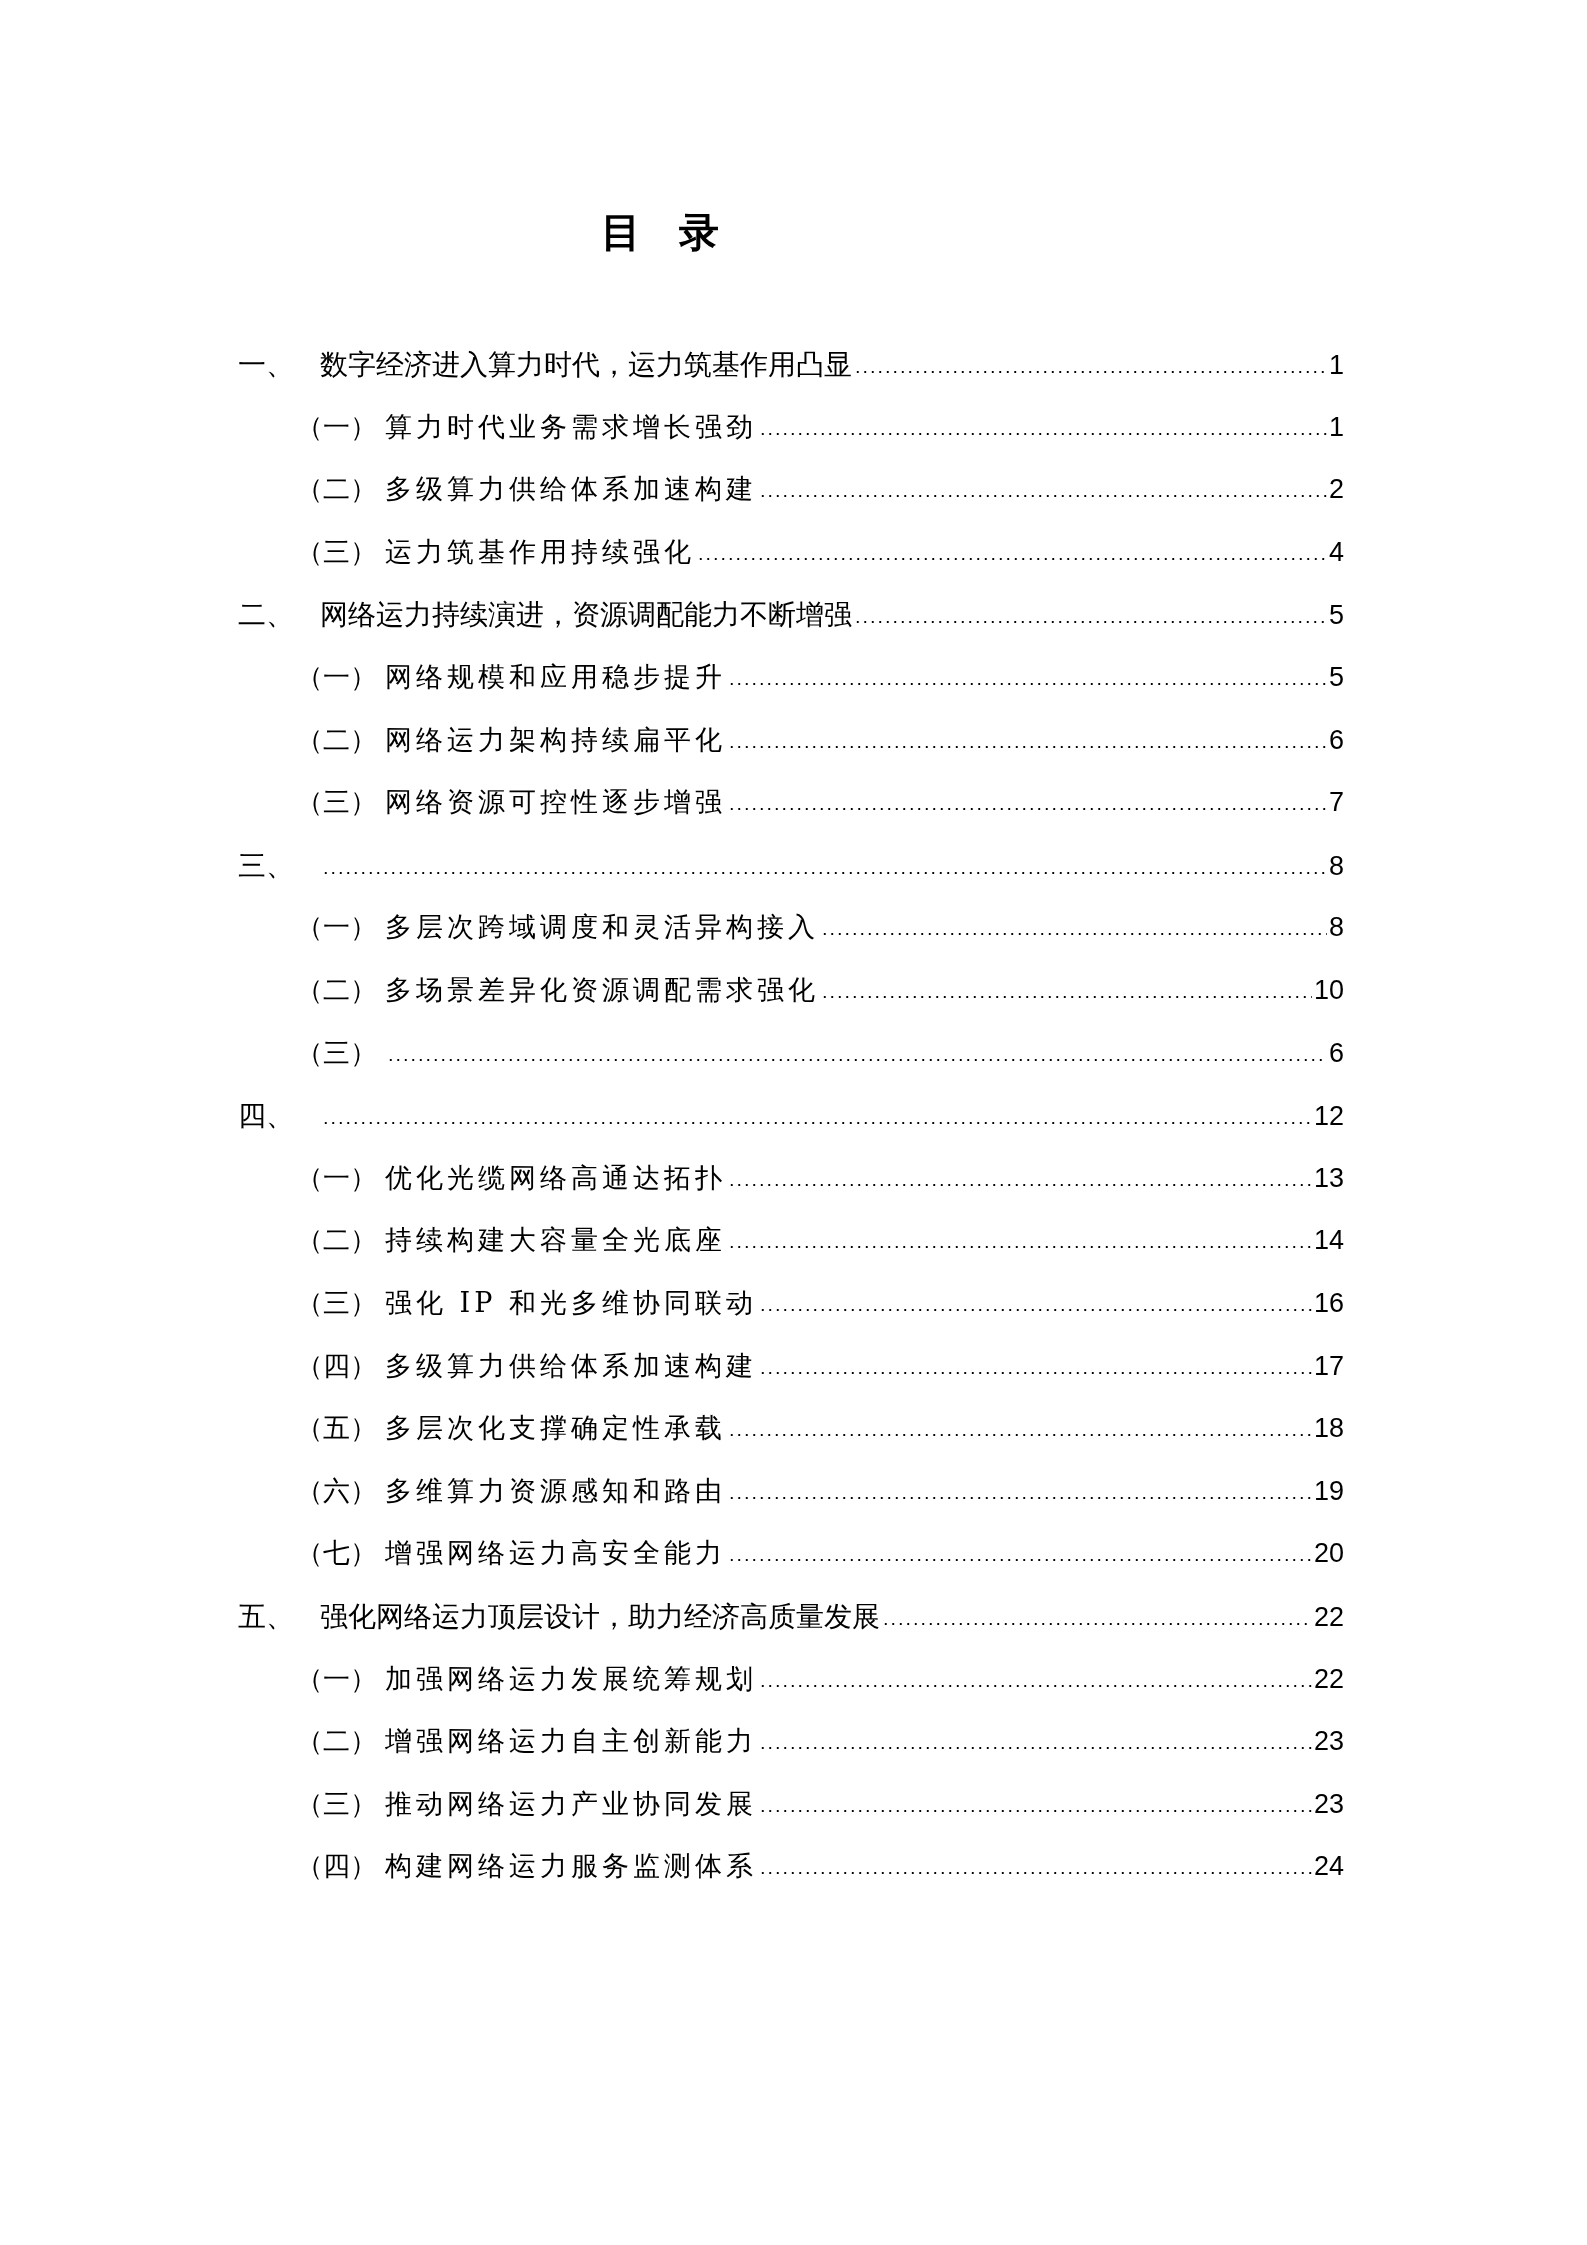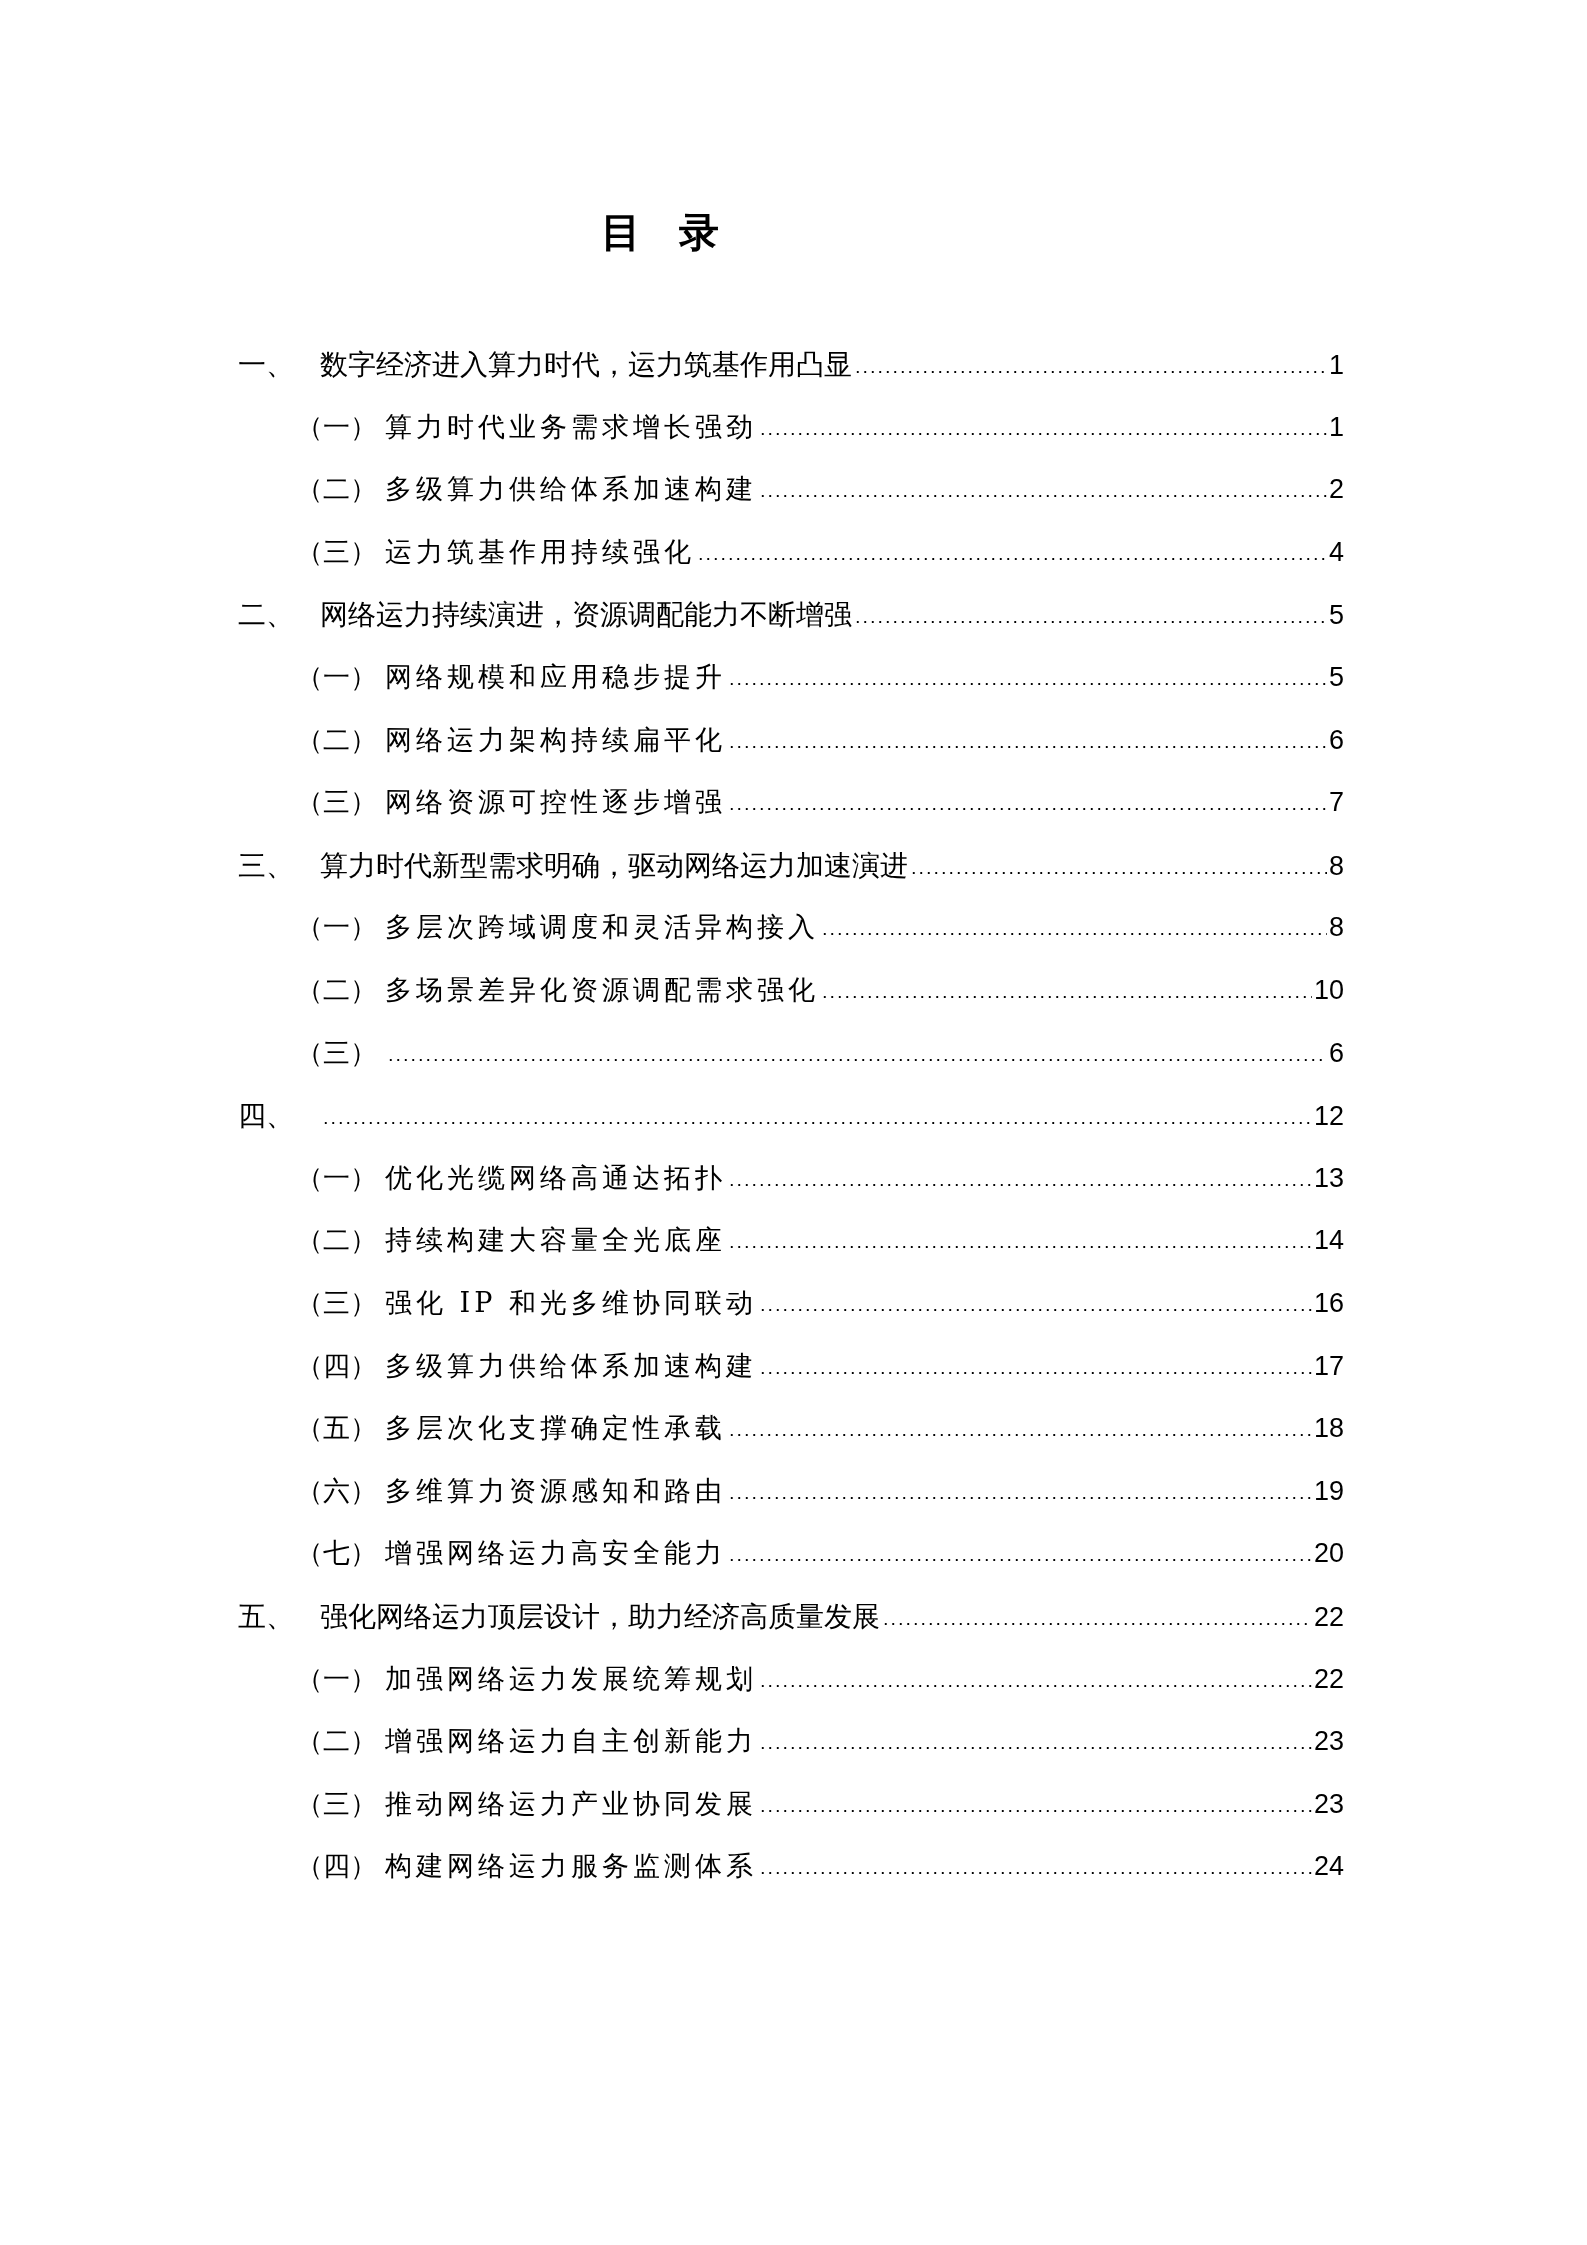--- a/index.html
+++ b/index.html
@@ -78,21 +78,20 @@
       <span class="page">6</span>
     </div>
     <div class="row l2" style="top: 438.2px;">
       <span class="num">（三）</span>
       <span class="text">网络资源可控性逐步增强</span>
       <span class="leader"></span>
       <span class="page">7</span>
     </div>
     <div class="row l1" style="top: 500.8px;">
       <span class="num">三、</span>
-      <span class="text">算力时代新型需求明确，驱动网络运力加速演进</span>
       <span class="leader"></span>
       <span class="page">8</span>
     </div>
     <div class="row l2" style="top: 563.4px;">
       <span class="num">（一）</span>
       <span class="text">多层次跨域调度和灵活异构接入</span>
       <span class="leader"></span>
       <span class="page">8</span>
     </div>
     <div class="row l2" style="top: 626px;">

